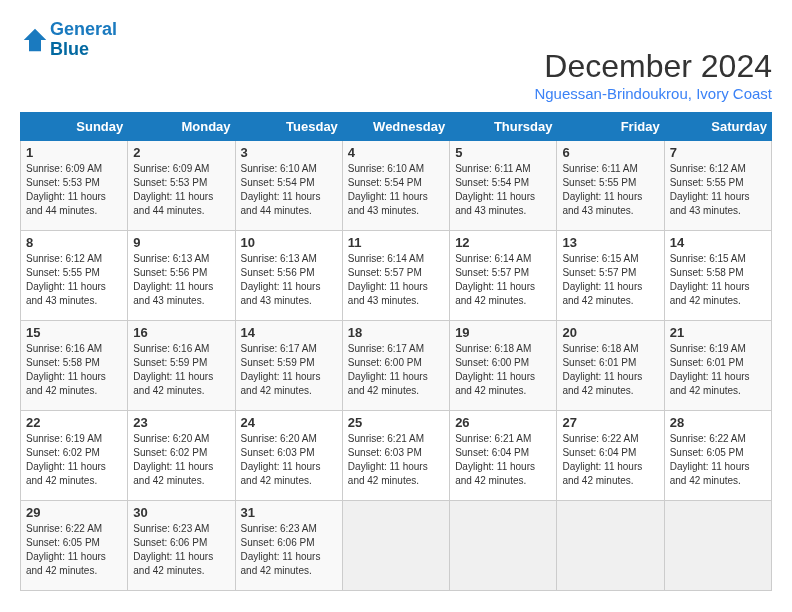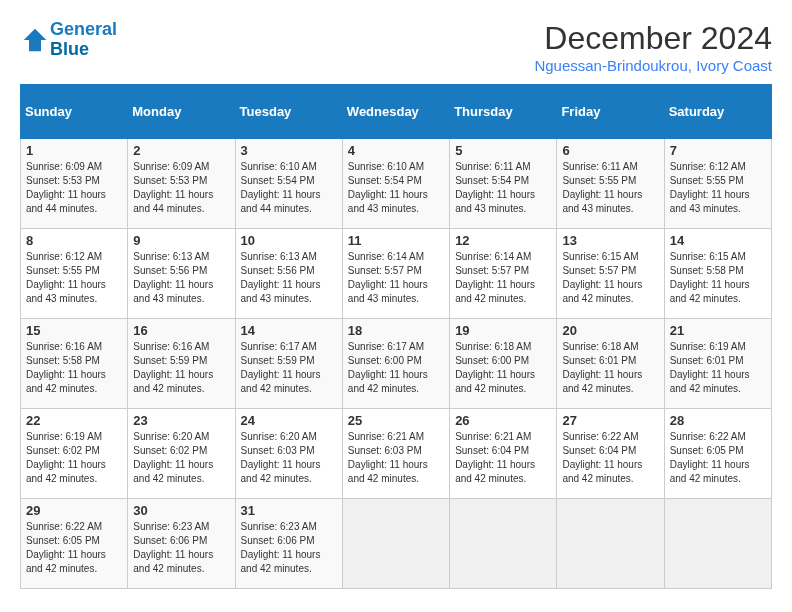--- a/index.html
+++ b/index.html
@@ -28,40 +28,41 @@
     }
     .logo-text span {
       color: #1a7abf;
     }
     .logo-icon {
       width: 30px;
       height: 30px;
     }
     .title-block {
       text-align: right;
+      margin-top: 28px;
     }
     .month-title {
       font-size: 32px;
       font-weight: normal;
       color: #333;
     }
     .location {
       font-size: 15px;
       color: #3b82f6;
     }
     table {
       width: 100%;
       border-collapse: collapse;
       font-size: 11px;
     }
     thead th {
       background: #1a7abf;
       color: #fff;
-      padding: 19px 4px;
-      text-align: left;
+      padding: 6px 4px;
+      text-align: right;
       font-size: 13px;
       font-weight: bold;
       border: 1px solid #1a7abf;
     }
     tbody td {
       border: 1px solid #ccc;
       padding: 4px 5px;
       vertical-align: top;
       width: calc(100% / 7);
       min-height: 80px;

